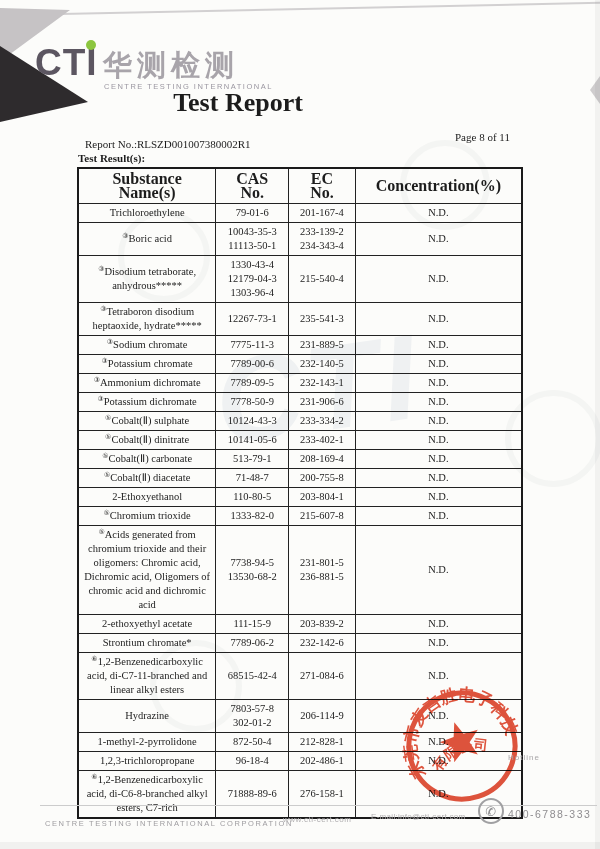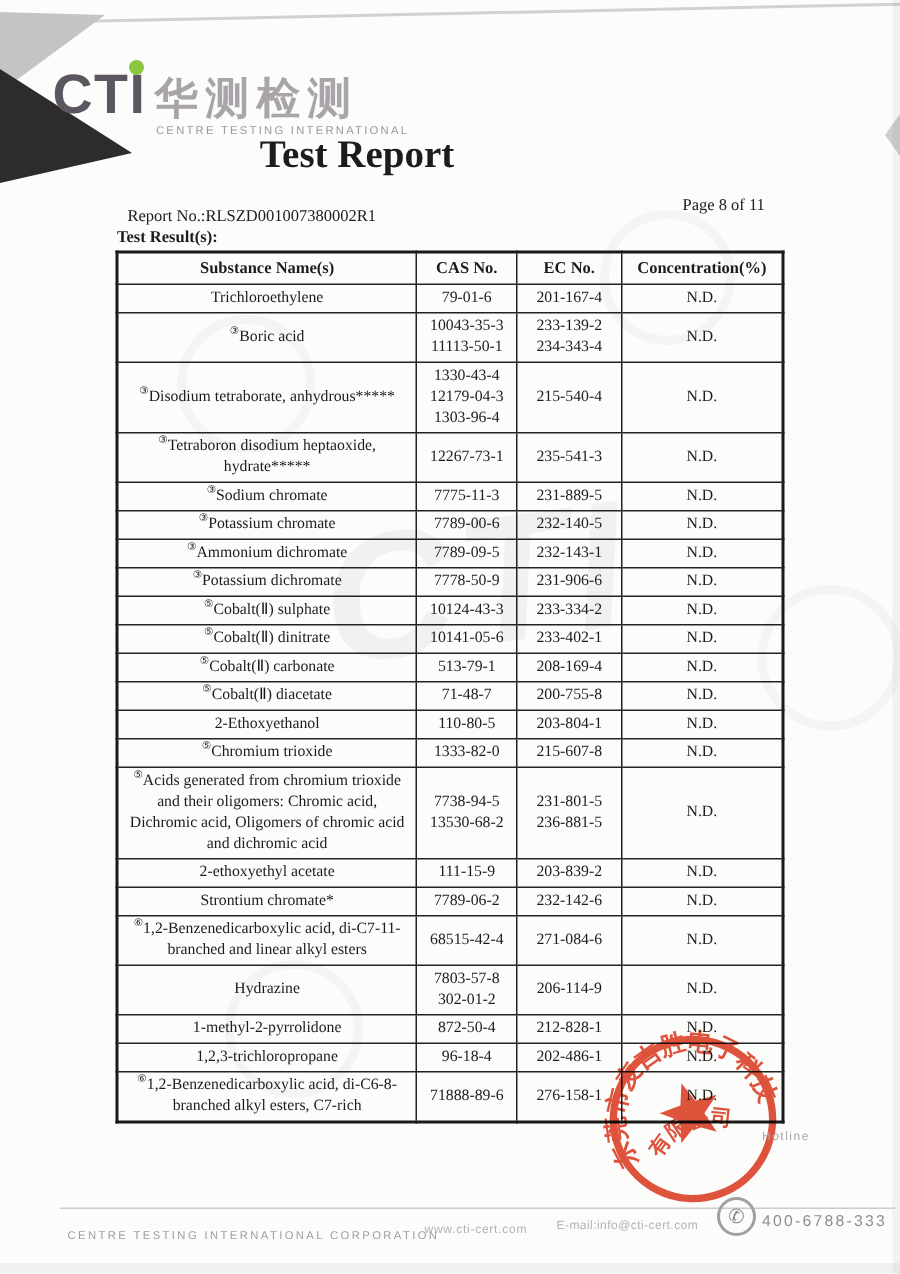--- a/index.html
+++ b/index.html
@@ -40,21 +40,21 @@
     font-size:26px;font-weight:bold;}
   .report-no{position:absolute;left:85px;top:138px;font-size:11px;}
   .page-no{position:absolute;left:455px;top:131px;font-size:11px;}
   .section-label{position:absolute;left:78px;top:152px;font-size:11px;font-weight:bold;}
 
   
   .results{position:absolute;left:77px;top:167px;width:446px;border-collapse:collapse;
     font-size:10.5px;line-height:14px;}
   .results th,.results td{border:1px solid #222;text-align:center;vertical-align:middle;
     padding:2px 3px;background:transparent;}
-  .results th{font-weight:bold;font-size:11px;padding:3px 10px;}
+  .results th{font-weight:bold;font-size:16px;padding:3px 20px;}
   .results{border:2px solid #1a1a1a;}
   .results sup{font-size:7px;vertical-align:super;line-height:0;}
 
   
   .stamp{position:absolute;left:384px;top:668px;width:156px;height:156px;
     mix-blend-mode:multiply;opacity:0.9;}
 
   
   .footer-line{position:absolute;left:40px;top:805px;width:557px;height:1px;background:#cccccc;}
   .footer-company{position:absolute;left:45px;top:819px;font-family:"Liberation Sans",sans-serif;

